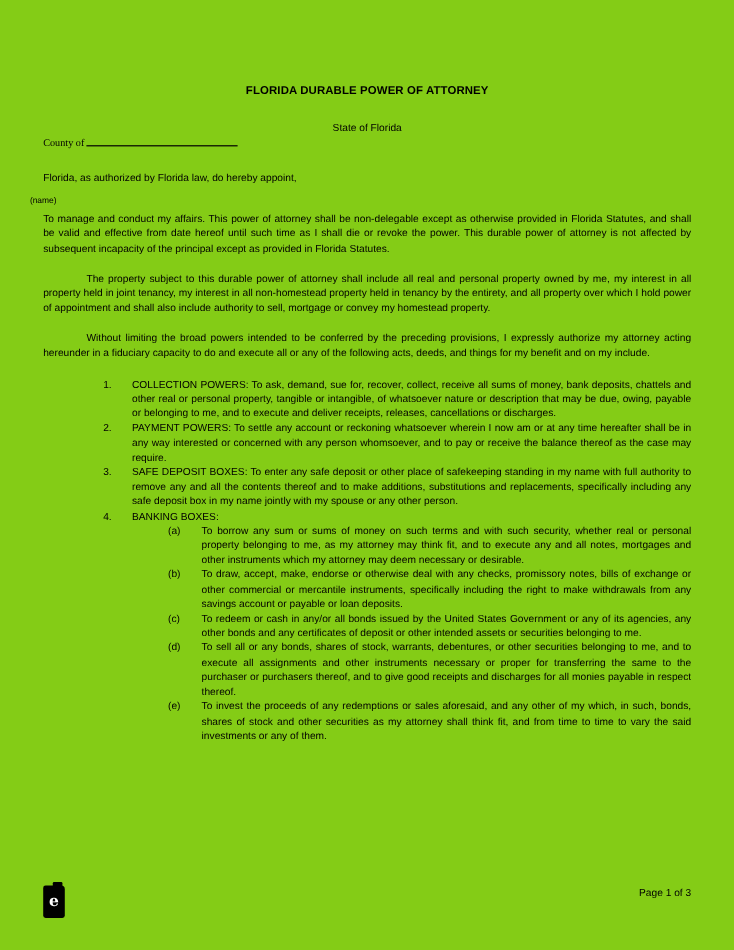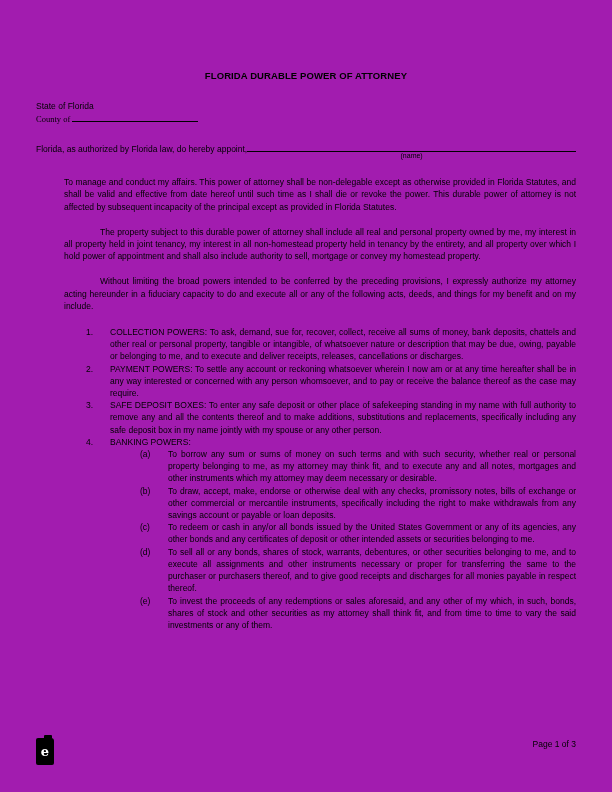--- a/index.html
+++ b/index.html
@@ -8,30 +8,30 @@
     width: 612px; height: 792px;
     font-family: "Liberation Sans", sans-serif;
     color: #000000;
     position: relative;
     overflow: hidden;
   }
   .page {
     width: 612px; height: 792px;
     padding: 70px 36px 0 36px;
     position: relative;
-    background: #a21caf;
+    background: #84cc16;
   }
   .title {
     text-align: center;
     font-size: 9.5px;
     font-weight: bold;
     letter-spacing: 0.1px;
     margin-bottom: 19px;
   }
-  .state-line { font-size: 8.5px; line-height: 12.5px; }
+  .state-line { font-size: 8.5px; line-height: 12.5px; text-align: center; }
   .county-row { font-size: 8.5px; line-height: 12.5px; margin-bottom: 17px; font-family: Liberation Serif, serif; }
   .blank {
     display: inline-block;
     border-bottom: 1px solid #000;
     height: 9px;
     position: relative;
     vertical-align: baseline;
   }
   .county-blank { width: 126px; }
   .know-row { font-size: 8.5px; line-height: 12.2px; text-indent: 0; margin-bottom: 11px; white-space: nowrap; }
@@ -46,33 +46,33 @@
     line-height: 8px;
     white-space: nowrap;
     text-indent: 0;
   }
   .appoint-row {
     display: flex;
     align-items: baseline;
     font-size: 8.5px;
     line-height: 12.2px;
     margin-bottom: 21px;
+    flex-direction: column;
   }
   .appoint-blank {
     flex: 1;
     height: 10px;
     border-bottom: 1px solid #000;
     position: relative;
   }
   .para {
     font-size: 8.5px;
     line-height: 12.2px;
     text-align: justify;
     margin-bottom: 13px;
-    margin-left: 28px;
   }
   .para.indent { text-indent: 36px; }
   .list { margin-top: 14px; }
   .li {
     display: flex;
     font-size: 8.5px;
     line-height: 12.2px;
     margin-left: 50px;
   }
   .li-num { width: 24px; flex-shrink: 0; }
@@ -143,21 +143,21 @@
     <div class="li">
       <span class="li-num">2.</span>
       <div class="li-text">PAYMENT POWERS: To settle any account or reckoning whatsoever wherein I now am or at any time hereafter shall be in any way interested or concerned with any person whomsoever, and to pay or receive the balance thereof as the case may require.</div>
     </div>
     <div class="li">
       <span class="li-num">3.</span>
       <div class="li-text">SAFE DEPOSIT BOXES: To enter any safe deposit or other place of safekeeping standing in my name with full authority to remove any and all the contents thereof and to make additions, substitutions and replacements, specifically including any safe deposit box in my name jointly with my spouse or any other person.</div>
     </div>
     <div class="li">
       <span class="li-num">4.</span>
-      <div class="li-text">BANKING POWERS:</div>
+      <div class="li-text">BANKING BOXES:</div>
     </div>
     <div class="sub">
       <div class="li">
         <span class="li-num">(a)</span>
         <div class="li-text">To borrow any sum or sums of money on such terms and with such security, whether real or personal property belonging to me, as my attorney may think fit, and to execute any and all notes, mortgages and other instruments which my attorney may deem necessary or desirable.</div>
       </div>
       <div class="li">
         <span class="li-num">(b)</span>
         <div class="li-text">To draw, accept, make, endorse or otherwise deal with any checks, promissory notes, bills of exchange or other commercial or mercantile instruments, specifically including the right to make withdrawals from any savings account or payable or loan deposits.</div>
       </div>

